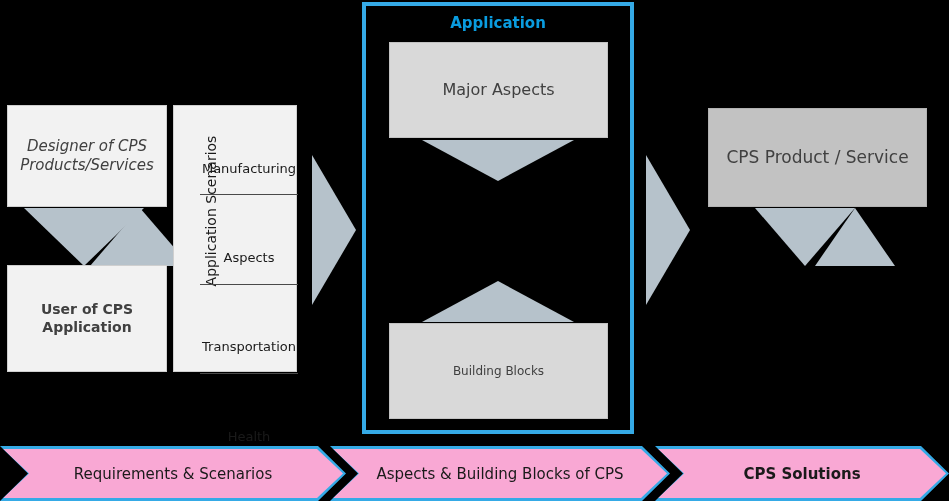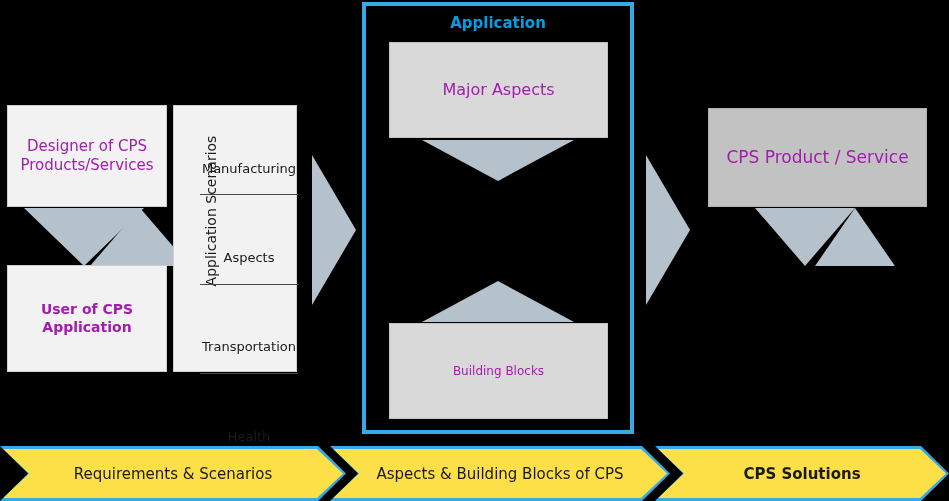--- a/index.html
+++ b/index.html
@@ -17,21 +17,21 @@
   }
 
   
   .box {
     position: absolute;
     box-sizing: border-box;
     display: flex;
     align-items: center;
     justify-content: center;
     text-align: center;
-    color: #a21caf;
+    color: #404040;
     line-height: 1.25;
     white-space: pre-line;
   }
   .box-light {
     background: #f2f2f2;
     border: 1px solid #cfcfcf;
   }
   .box-mid {
     background: #d9d9d9;
     border: 1px solid #c2c2c2;
@@ -131,36 +131,36 @@
     background: #35aae6;
     -webkit-clip-path: polygon(0 0, calc(100% - 28px) 0, 100% 50%, calc(100% - 28px) 100%, 0 100%, 28px 50%);
     clip-path: polygon(0 0, calc(100% - 28px) 0, 100% 50%, calc(100% - 28px) 100%, 0 100%, 28px 50%);
   }
   .chev-inner {
     position: absolute;
     top: 3px;
     left: 3px;
     right: 3px;
     bottom: 3px;
-    background: #fde047;
+    background: #f9a8d4;
     display: flex;
     align-items: center;
     justify-content: center;
     color: #1a1a1a;
     font-size: 15px;
     -webkit-clip-path: polygon(0 0, calc(100% - 26px) 0, 100% 50%, calc(100% - 26px) 100%, 0 100%, 26px 50%);
     clip-path: polygon(0 0, calc(100% - 26px) 0, 100% 50%, calc(100% - 26px) 100%, 0 100%, 26px 50%);
   }
 </style>
 </head>
 <body>
 
 <div id="stage">
 
-  <div class="box box-light" style="left:7px; top:105px; width:160px; height:102px; font-size:15px;">Designer of CPS
+  <div class="box box-light" style="left:7px; top:105px; width:160px; height:102px; font-size:15px;font-style:italic;">Designer of CPS
 Products/Services</div>
 
   <div class="tri" style="left:24px; top:208px; border-left:60px solid transparent; border-right:60px solid transparent; border-top:58px solid #b6c2cb;"></div>
   <div class="tri" style="left:90px; top:208px; border-left:50px solid transparent; border-right:50px solid transparent; border-bottom:58px solid #b6c2cb;"></div>
 
   <div class="box box-light" style="left:7px; top:265px; width:160px; height:107px; font-size:14px;font-weight:bold;">User of CPS
 Application</div>
 
   <div id="scenario-panel">
     <div id="scenario-label">Application Scenarios</div>

